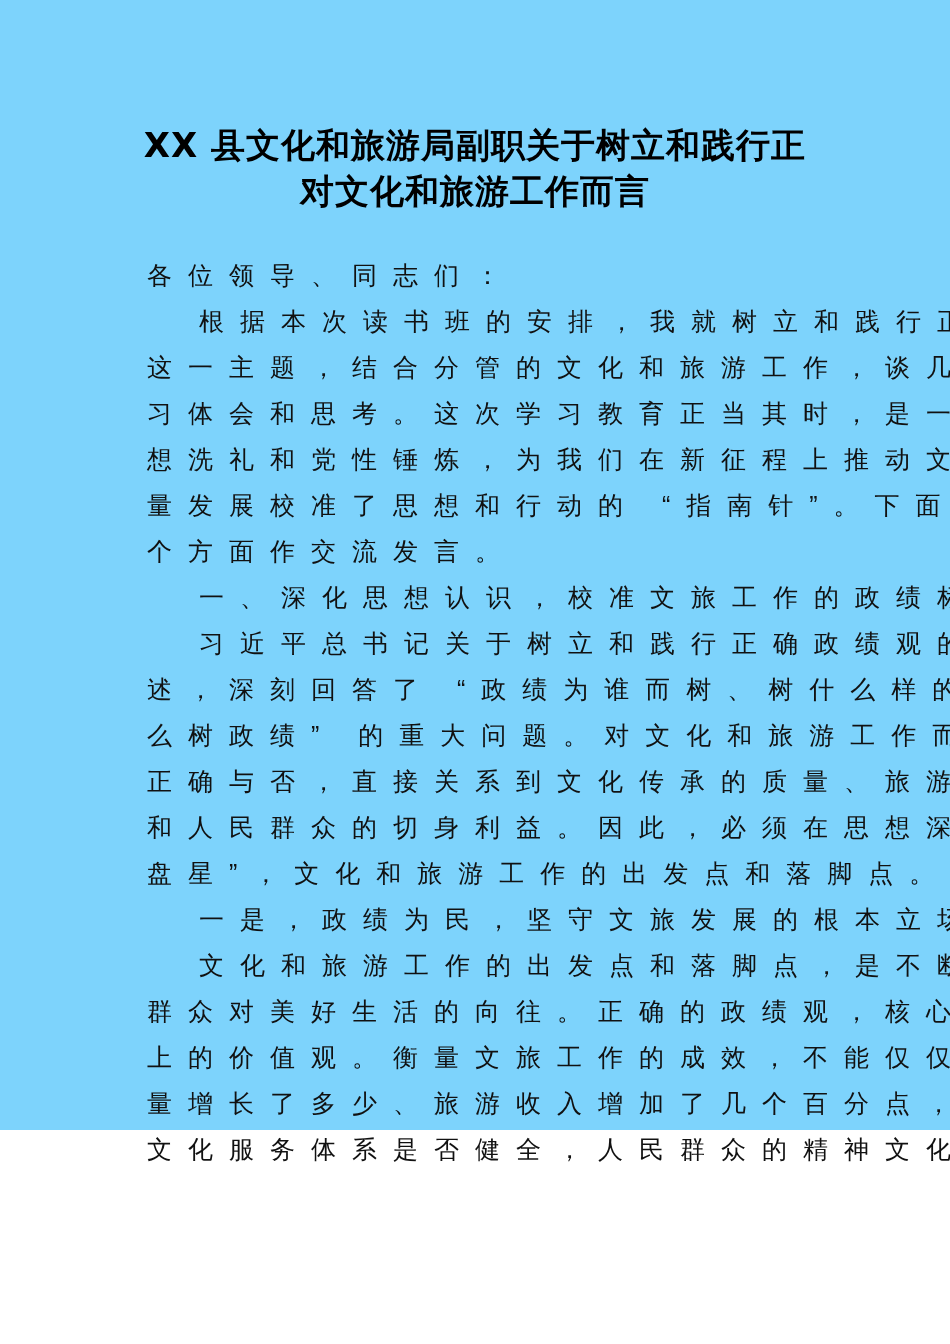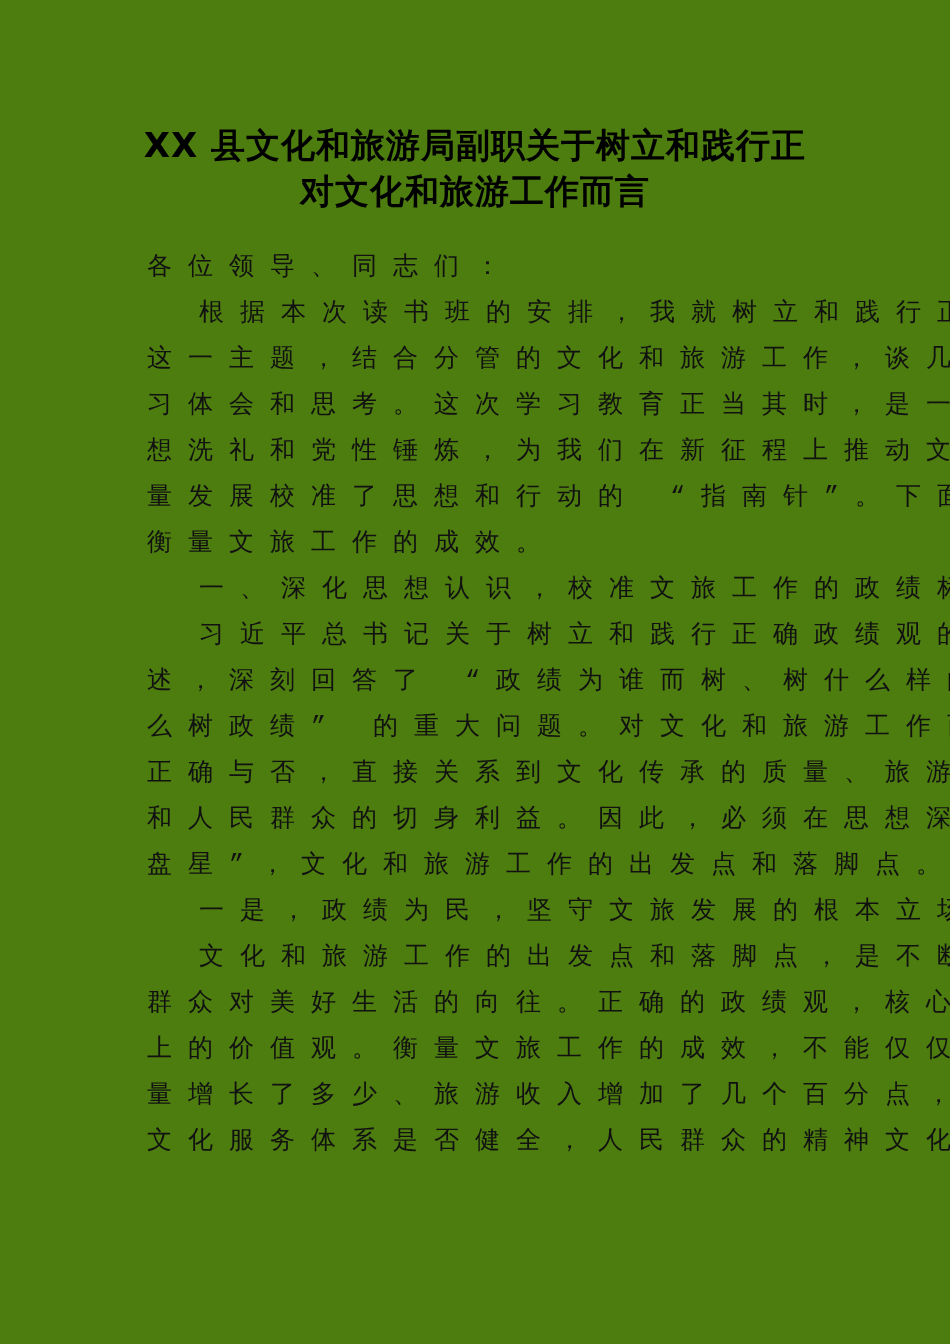--- a/index.html
+++ b/index.html
@@ -1,31 +1,31 @@
 <!DOCTYPE html>
 <html><head>
 <meta charset="utf-8">
 <style>
   html, body { margin: 0; padding: 0; background: #ffffff; }
   body { width: 950px; height: 1344px; position: relative; overflow: hidden; }
   .page {
-    position: absolute; left: 0; top: 0; width: 950px; height: 1344px;
-    background: #4d7c0f; color: #111111;
+    position: absolute; left: 0; top: 0; width: 950px; height: 1130px;
+    background: #7dd3fc; color: #111111;
   }
   .title {
     position: absolute; left: 100px; width: 750px; top: 122px;
     text-align: center;
     font-family: "DejaVu Sans", "Liberation Sans", sans-serif;
     font-weight: bold; font-size: 34px; line-height: 46px;
     color: #000000; letter-spacing: 1px;
   }
   .title div { white-space: nowrap; }
   .body {
-    position: absolute; left: 147px; top: 245px; width: 660px;
-    font-family: Liberation Mono, monospace;
+    position: absolute; left: 147px; top: 252px; width: 660px;
+    font-family: Liberation Sans, sans-serif;
     font-size: 25px; line-height: 46px; color: #111111;
     letter-spacing: 16px;
   }
   .line { white-space: nowrap; height: 46px; }
   .indent { padding-left: 52px; }
 </style>
 </head>
 <body>
 
 <div class="page">
@@ -36,21 +36,21 @@
 
   <div class="body">
     <div class="line">各位领导、同志们：</div>
 
     <div>
       <div class="line indent">根据本次读书班的安排，我就树立和践行正确政绩观</div>
       <div class="line">这一主题，结合分管的文化和旅游工作，谈几点初步的学</div>
       <div class="line">习体会和思考。这次学习教育正当其时，是一次深刻的思</div>
       <div class="line">想洗礼和党性锤炼，为我们在新征程上推动文旅事业高质</div>
       <div class="line">量发展校准了思想和行动的 “指南针”。下面，我围绕三</div>
-      <div class="line">衡量文旅工作的成效。</div>
+      <div class="line">个方面作交流发言。</div>
     </div>
 
     <div class="line indent">一、深化思想认识，校准文旅工作的政绩标尺</div>
 
     <div>
       <div class="line indent">习近平总书记关于树立和践行正确政绩观的重要论</div>
       <div class="line">述，深刻回答了 “政绩为谁而树、树什么样的政绩、靠什</div>
       <div class="line">么树政绩” 的重大问题。对文化和旅游工作而言，政绩观</div>
       <div class="line">正确与否，直接关系到文化传承的质量、旅游发展的方向</div>
       <div class="line">和人民群众的切身利益。因此，必须在思想深处把稳 “定</div>

